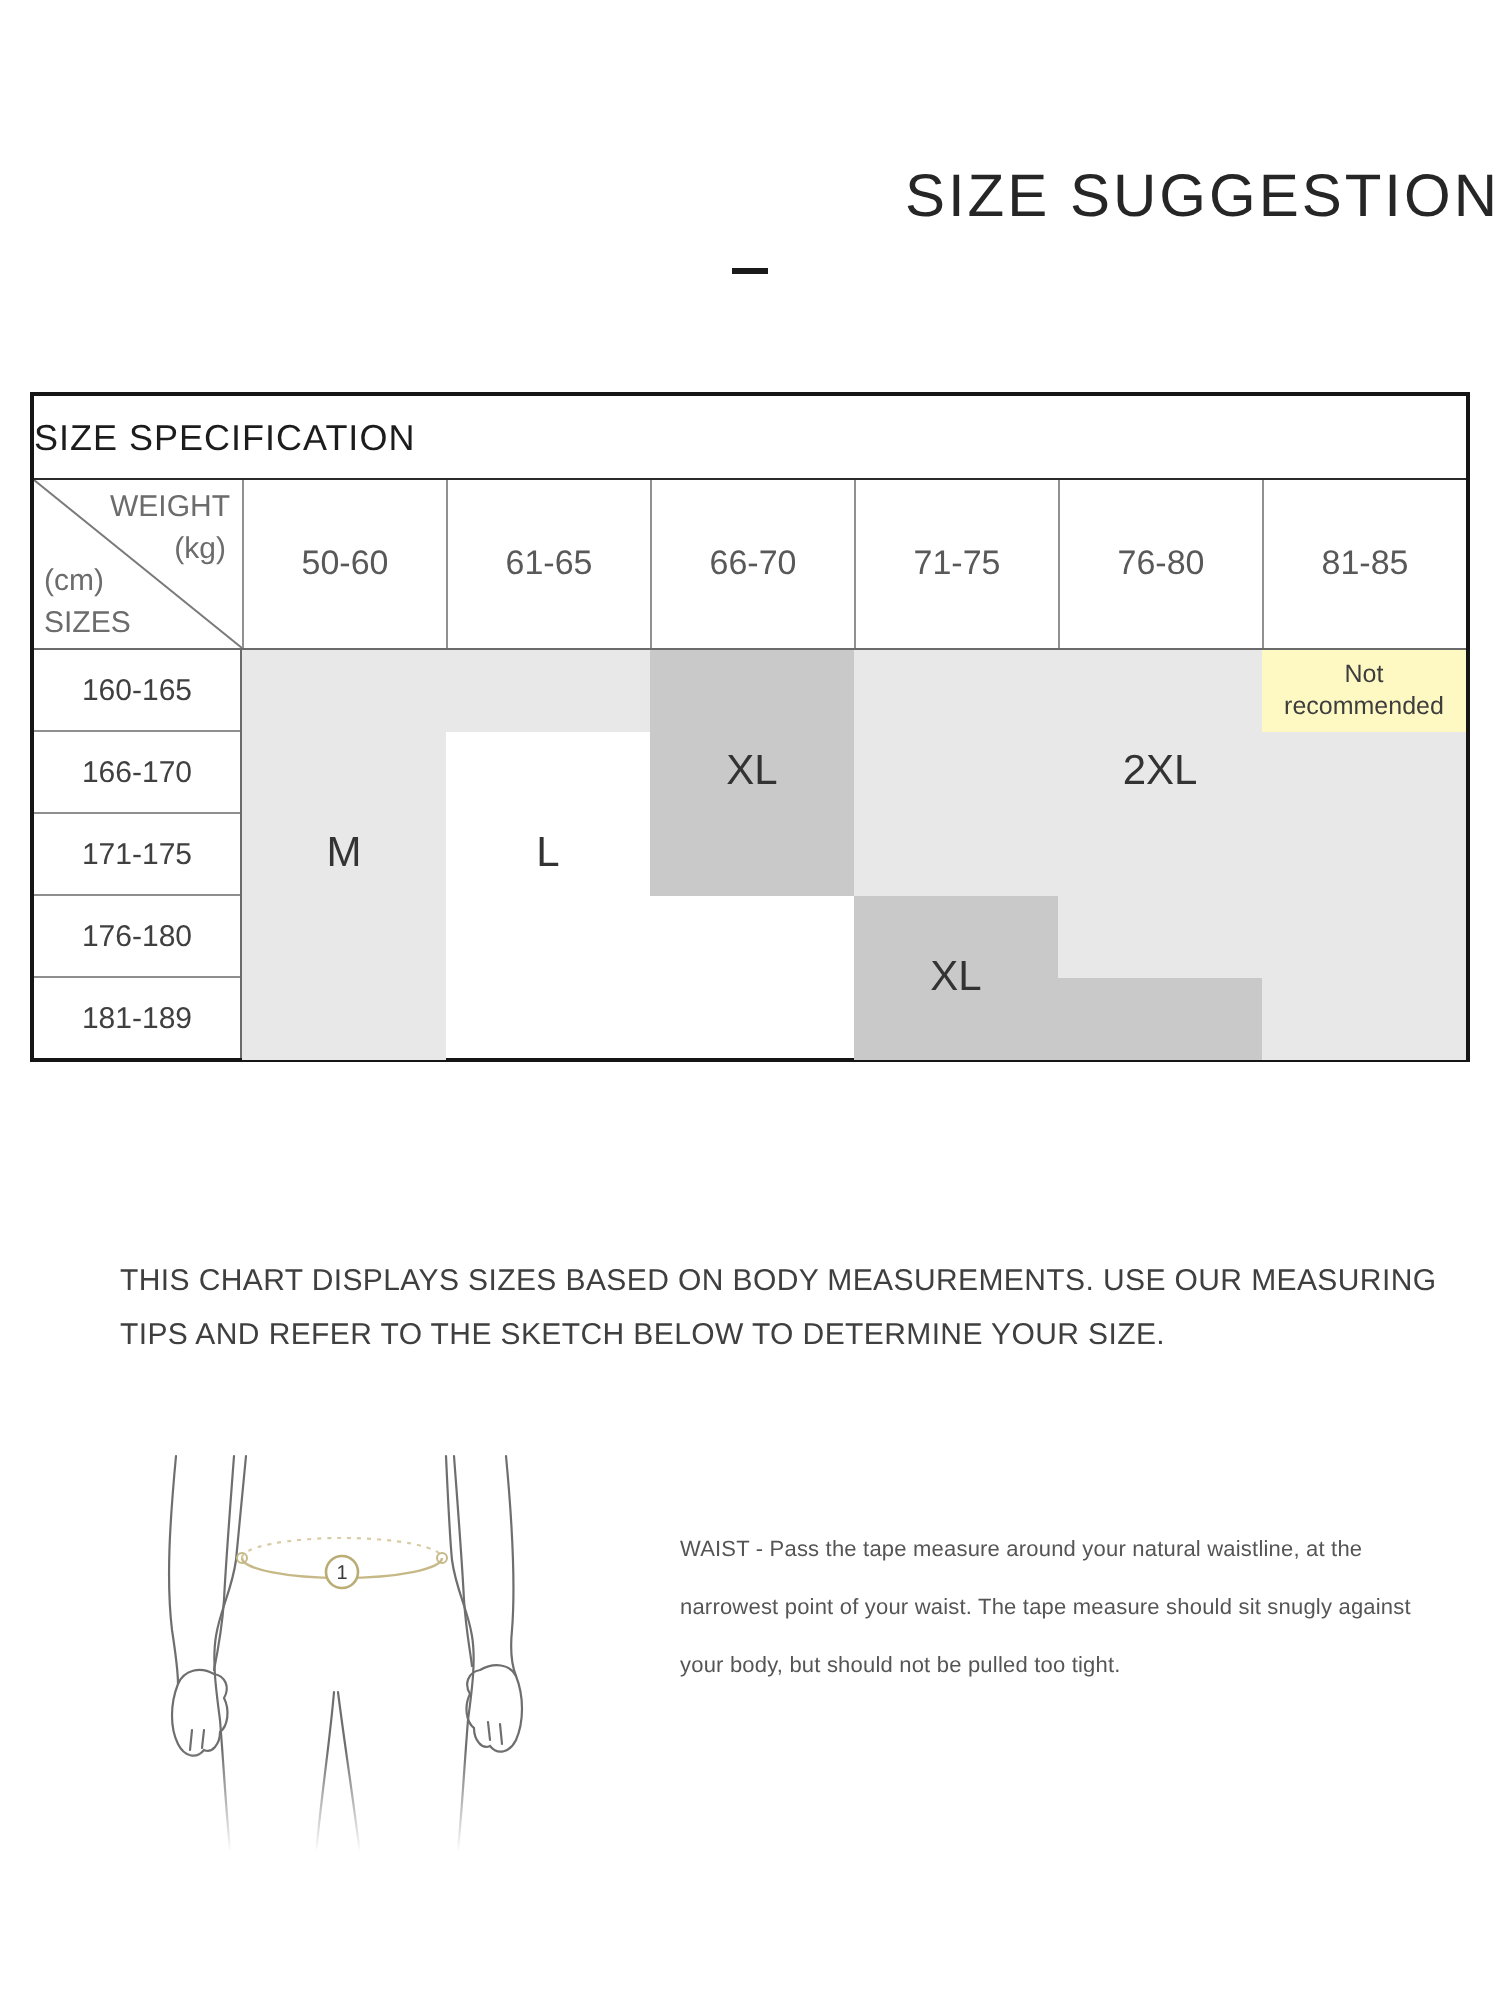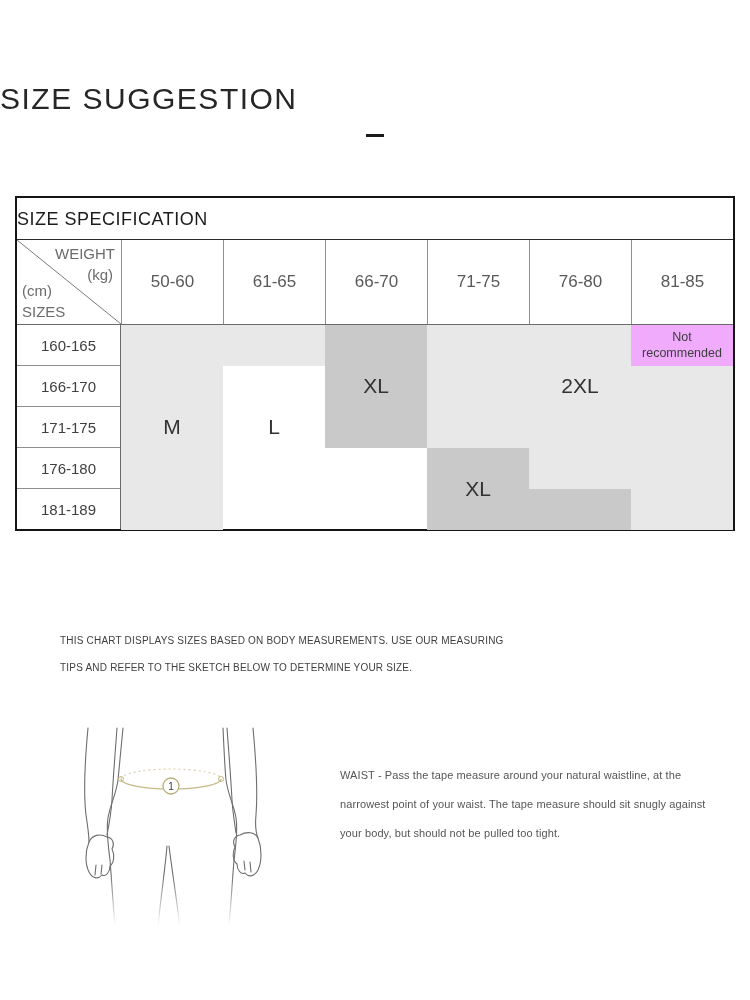--- a/index.html
+++ b/index.html
@@ -1,20 +1,20 @@
 <!DOCTYPE html>
 <html style="--shade-light: #e8e8e8; --shade-dark: #c9c9c9;"><head>
 <meta charset="utf-8">
 <style>
   * { margin:0; padding:0; box-sizing:border-box; }
   body { background:#fff; font-family:"Liberation Sans", sans-serif; }
   .page { position:relative; width:750px; height:1000px; background:#fff; overflow:hidden; }
 
   
-  .main-title { position:absolute; top:82px; left:0; width:100%; text-align:left;
+  .main-title { position:absolute; top:82px; left:0; width:100%; text-align:right;
     font-size:30px; letter-spacing:1.5px; color:#262626; font-weight:400; }
   .title-divider { position:absolute; top:134px; left:366px; width:18px; height:3px; background:#1a1a1a; }
 
   
   .size-table { position:absolute; left:15px; top:196px; width:720px; border:2px solid #151515; background:#fff; }
   .t-title { height:42px; line-height:42px; text-align:left; font-size:18px; letter-spacing:.5px;
     color:#1c1c1c; border-bottom:1px solid #2a2a2a; }
   .t-head { display:flex; height:84px; }
   .corner { width:104px; position:relative; flex:none; }
   .corner svg { position:absolute; inset:0; }
@@ -28,26 +28,26 @@
   .t-body { display:flex; height:205px; border-top:1px solid #6b6b6b; }
   .rowhead { width:104px; flex:none; border-right:1px solid #6b6b6b; }
   .rcell { height:41px; display:flex; align-items:center; justify-content:center;
     font-size:15px; color:#404040; border-bottom:1px solid #8f8f8f; }
   .rcell:last-child { border-bottom:none; }
   .zones { flex:1; position:relative; background:#fff; }
   .zone { position:absolute; }
   .zone.light { background:var(--shade-light,#e8e8e8); }
   .zone.dark  { background:var(--shade-dark,#c9c9c9); }
   .zlabel { position:absolute; transform:translate(-50%,-50%); font-size:21px; color:#333; white-space:nowrap; }
-  .nr-cell { position:absolute; left:83.333%; top:0; width:16.667%; height:41px; background:#f0abfc;
+  .nr-cell { position:absolute; left:83.333%; top:0; width:16.667%; height:41px; background:#fef9c3;
     display:flex; align-items:center; justify-content:center; text-align:center;
     font-size:12.5px; line-height:1.25; color:#3d3d3d; padding:0 2px; }
 
   
-  .note { position:absolute; left:60px; top:627px; width:660px; font-size:10px; line-height:27px;
+  .note { position:absolute; left:60px; top:627px; width:660px; font-size:15px; line-height:27px;
     color:#3f3f3f; letter-spacing:.2px; }
 
   
   .sketch { position:absolute; left:72px; top:725px; width:200px; height:210px; }
   .waist-text { position:absolute; left:340px; top:761px; width:372px; font-size:11px;
     line-height:29px; color:#555; letter-spacing:.1px; }
 </style>
 </head>
 <body>
 

